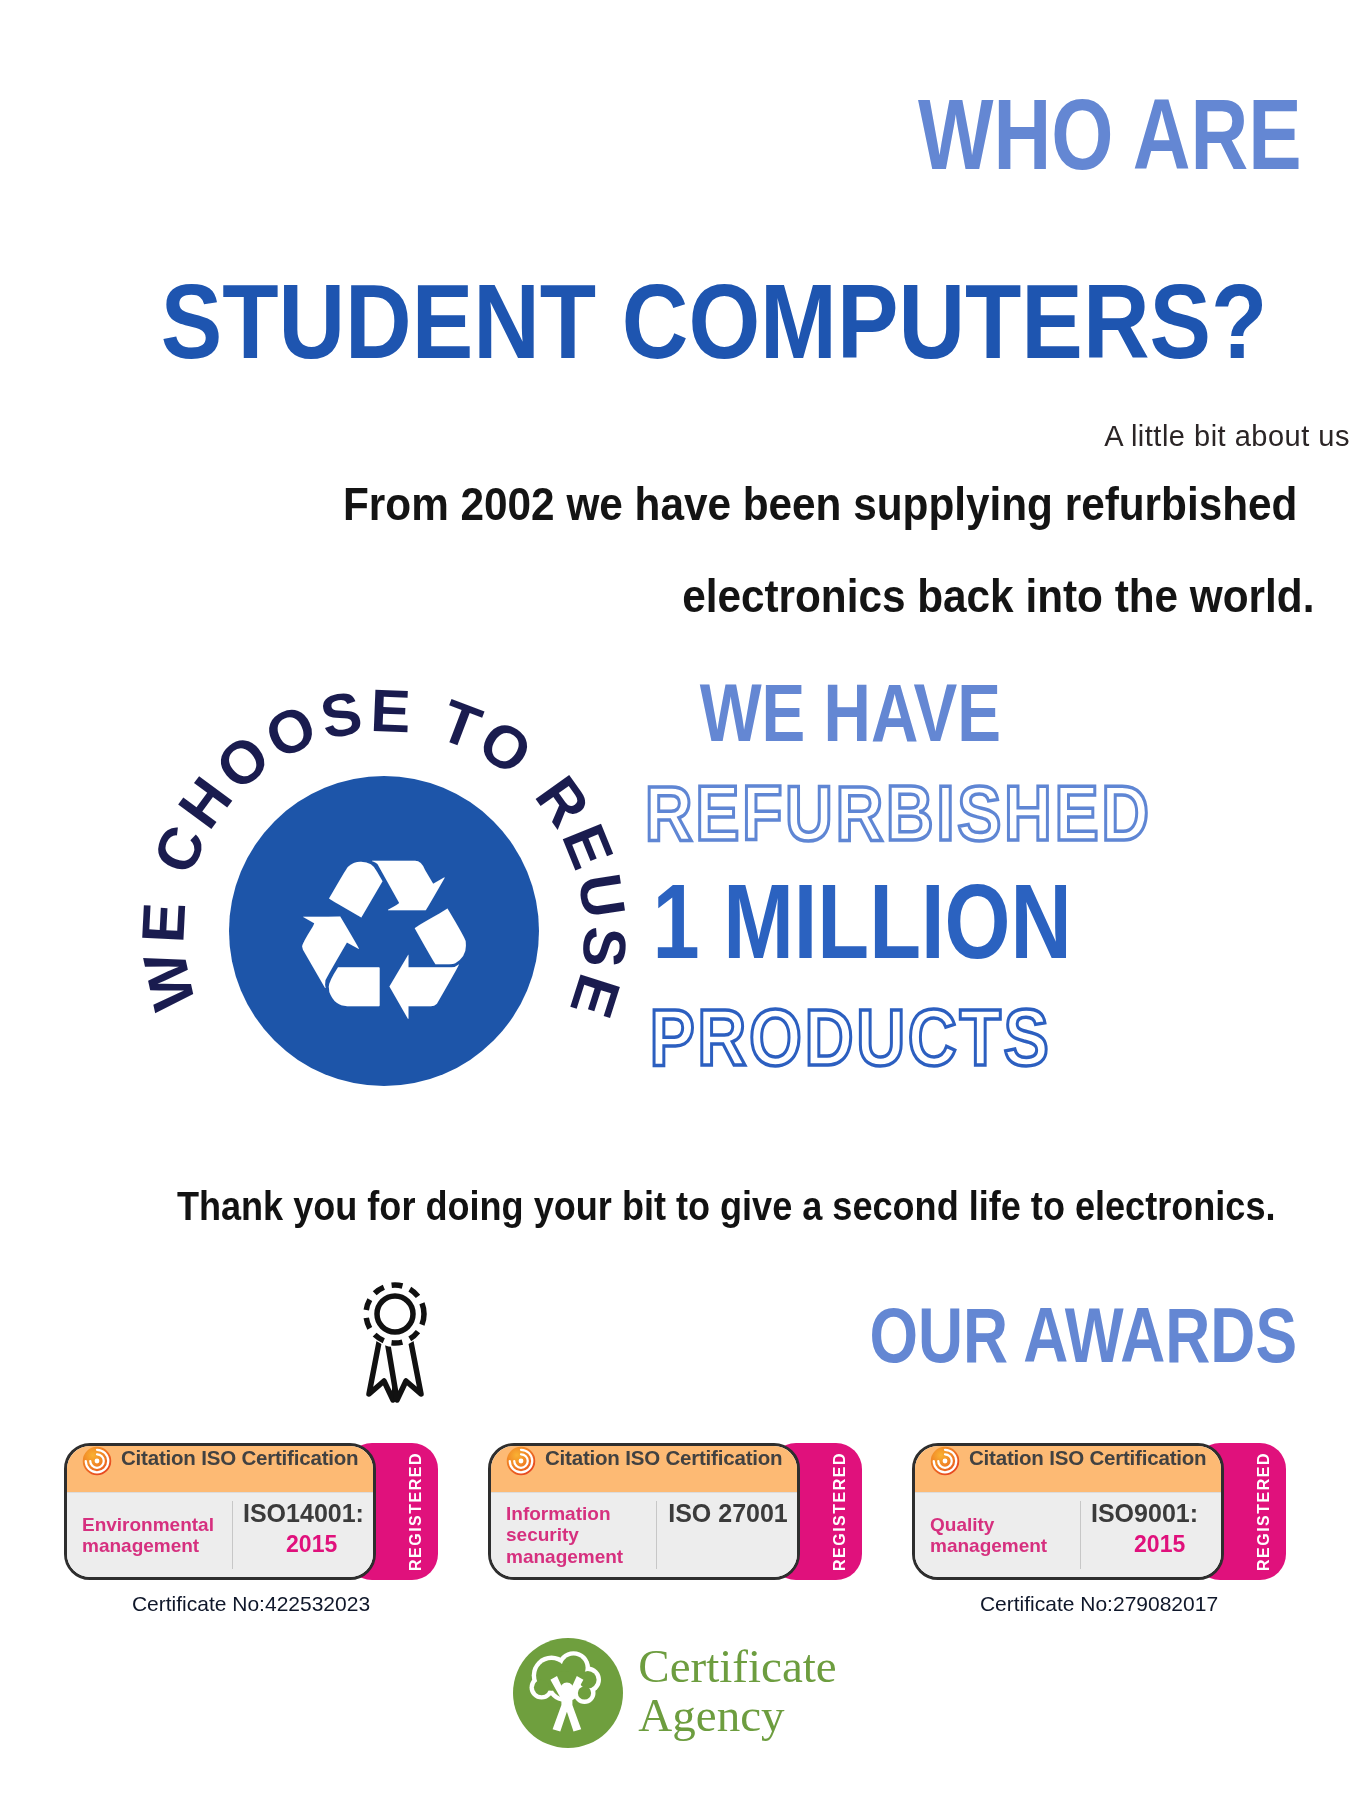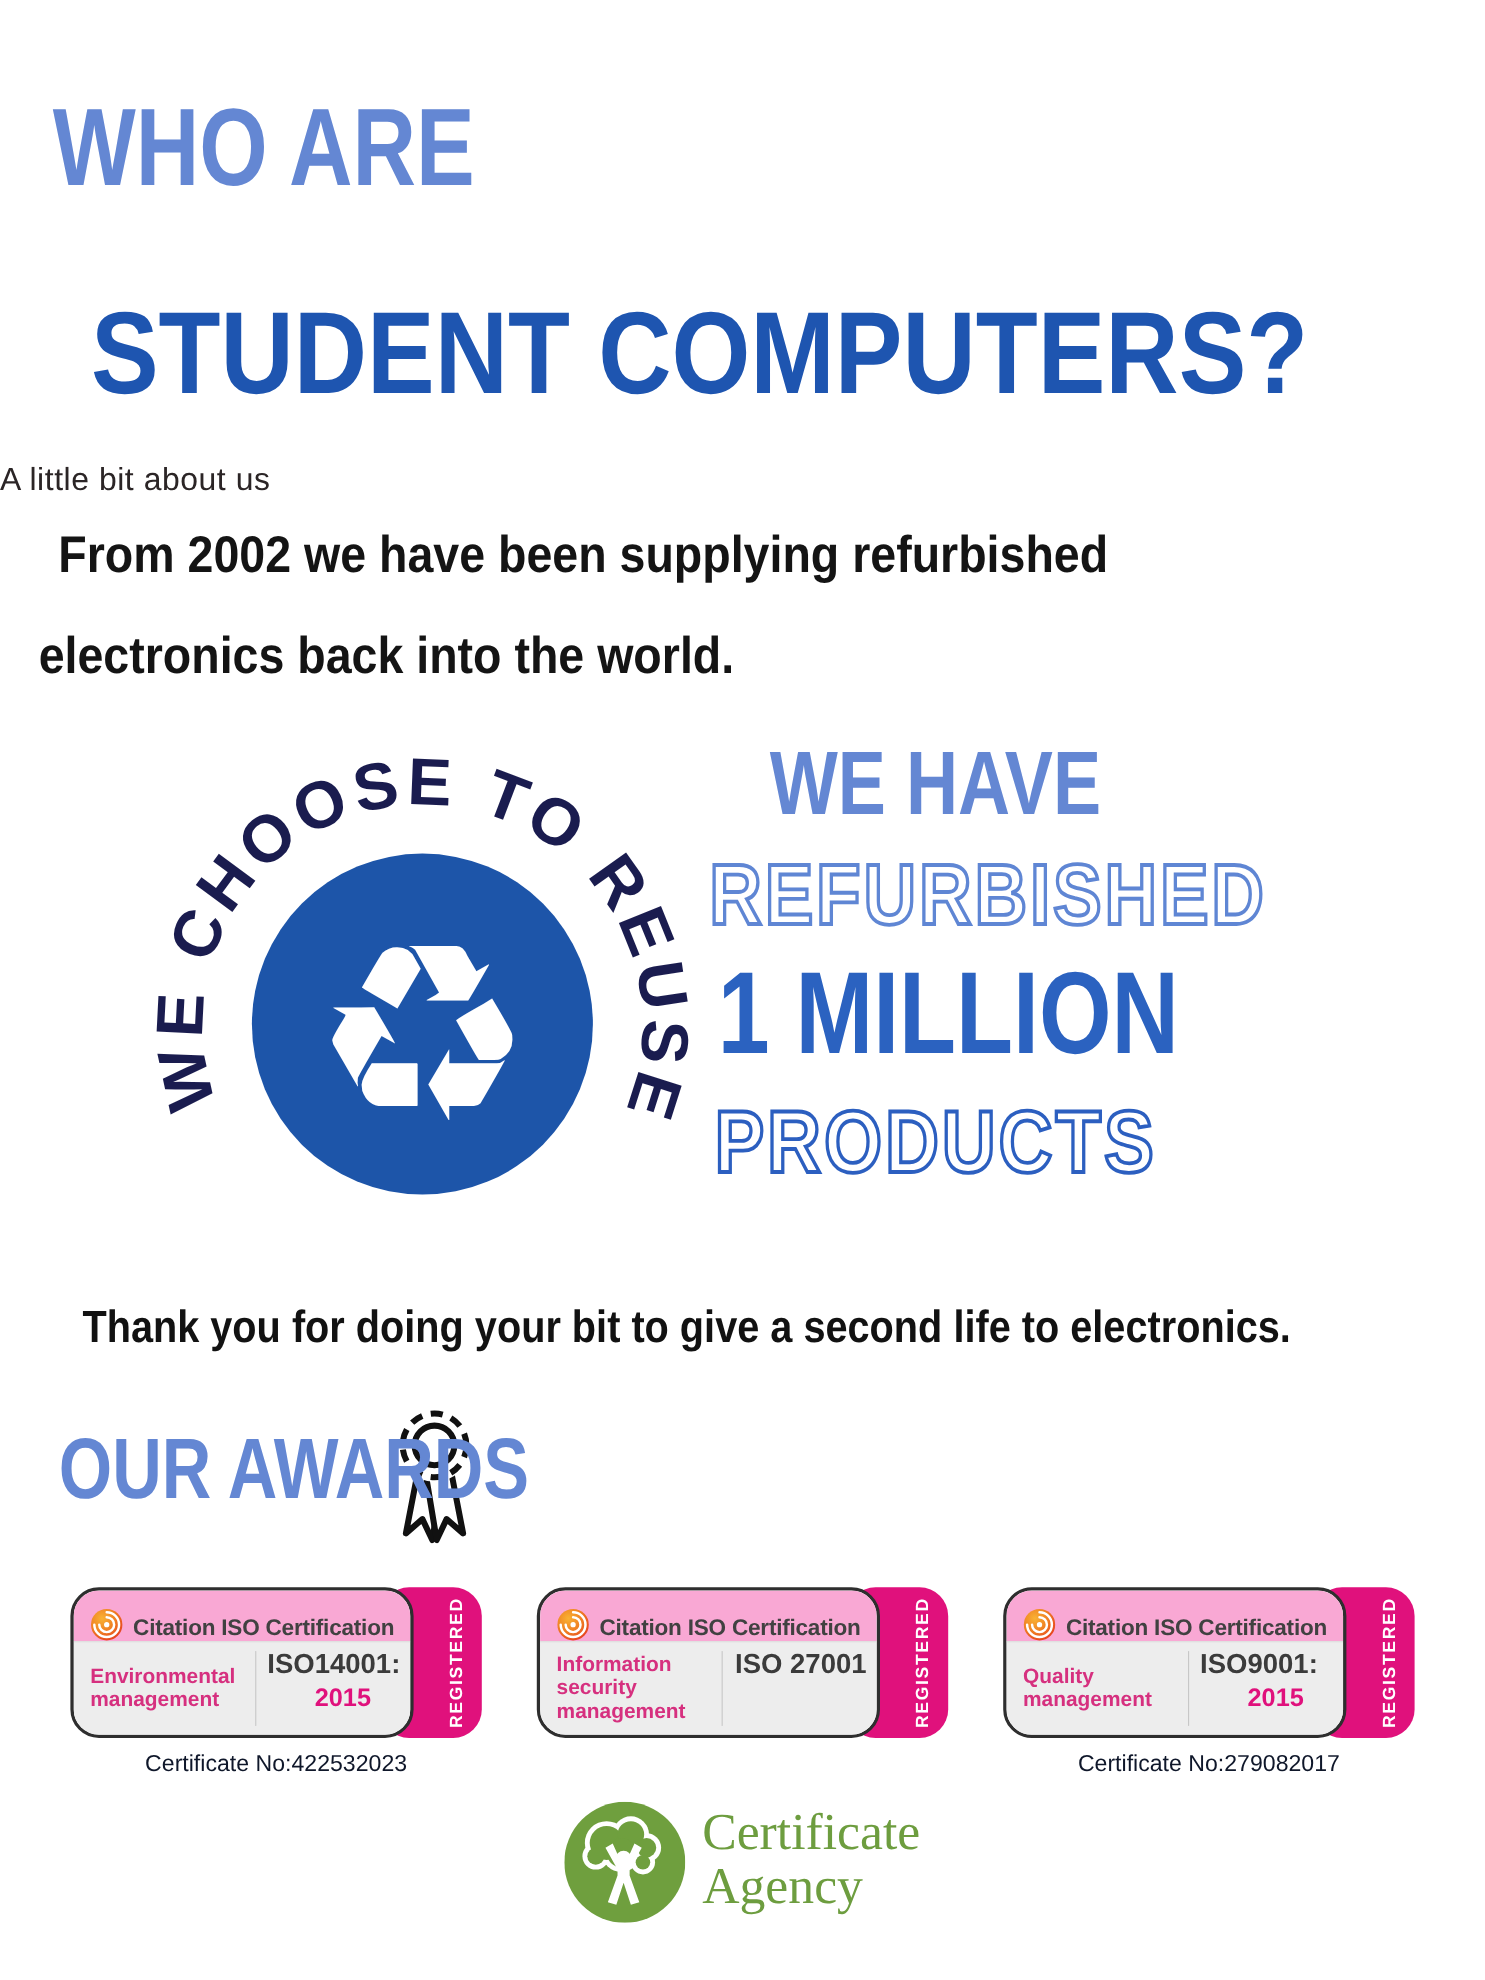--- a/index.html
+++ b/index.html
@@ -13,21 +13,21 @@
     --pink:#e0117c;
     --pinktxt:#d6307f;
     --green:#6f9f3e;
     --ink:#141414;
     --badgeink:#3b3b3b;
   }
   *{margin:0;padding:0;box-sizing:border-box;}
   html,body{width:1350px;height:1800px;background:#ffffff;
     font-family:"Liberation Sans", sans-serif; position:relative; overflow:hidden;}
   .abs{position:absolute;}
-  .cx{left:0;width:1350px;text-align:left;}
+  .cx{left:0;width:1350px;text-align:right;}
   .disp{display:inline-block;font-weight:bold;line-height:1;white-space:nowrap;}
 
   
   #title-block{top:84px;}
   .t1{font-size:100px;color:var(--lblue);transform:scaleX(.80);}
   .t2-row{margin-top:84px;}
   .t2{font-size:106px;color:var(--dblue);transform:scaleX(.87);}
   .subtitle{margin-top:46px;font-size:29px;color:#2b2526;letter-spacing:.5px;}
 
   
@@ -63,21 +63,21 @@
   
   #badges{top:1443px;left:0;width:1350px;display:flex;justify-content:center;gap:50px;}
   .badge{width:374px;position:relative;height:190px;}
   .tab{position:absolute;left:282px;right:0;top:0;height:137px;background:var(--pink);
        border-radius:26px;display:flex;align-items:center;justify-content:flex-end;
        padding-right:13px;}
   .tab span{writing-mode:vertical-rl;transform:rotate(180deg);color:#fff;
        font-weight:bold;font-size:16px;letter-spacing:1.5px;}
   .card{position:absolute;left:0;top:0;width:312px;height:137px;background:#fff;
        border:3px solid #2e2e2e;border-radius:26px;overflow:hidden;}
-  .card-top{height:46px;display:flex;align-items:flex-end;gap:9px;padding:0 8px 0 15px;background:#f9a8d4;}
+  .card-top{height:46px;display:flex;align-items:flex-start;gap:9px;padding:0 8px 0 15px;background:#fdba74;}
   .card-top .hdr{font-size:20.5px;font-weight:bold;color:#414141;letter-spacing:-.2px;white-space:nowrap;}
   .card-bottom{height:85px;background:#ededed;border-top:1px solid #dcdcdc;
        display:flex;align-items:stretch;padding:6px 8px 6px 15px;}
   .cat{width:140px;color:var(--pinktxt);font-weight:bold;font-size:19px;line-height:1.12;
        display:flex;align-items:center;}
   .vdiv{width:1px;background:#c7c7c7;margin:2px 10px;}
   .iso{flex:1;display:flex;flex-direction:row;justify-content:center;
        font-size:25px;font-weight:bold;color:var(--badgeink);line-height:1.18;}
   .yr{color:var(--pink);font-size:23px;}
   .cert{position:absolute;top:149px;left:0;width:374px;text-align:center;

